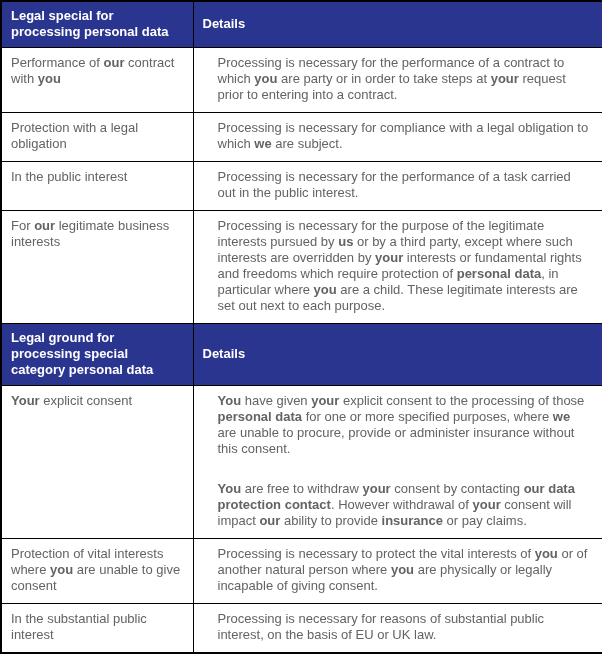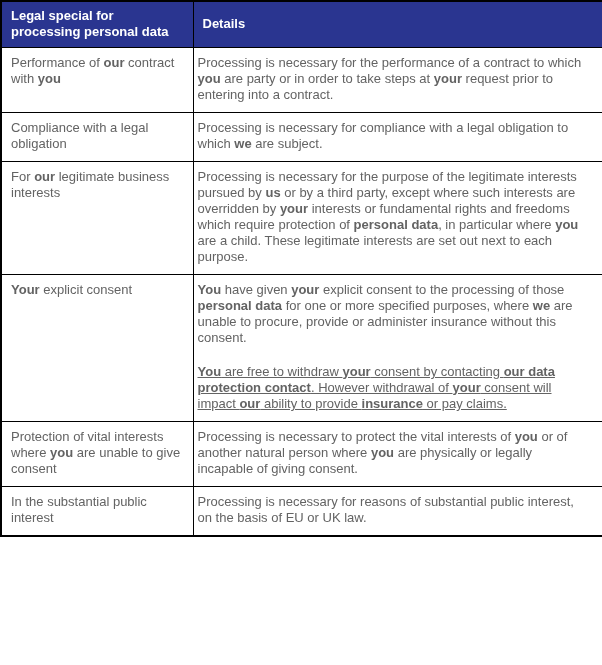--- a/index.html
+++ b/index.html
@@ -27,23 +27,23 @@
     text-align: left;
   }
   th {
     background: var(--header-bg, #2A3590);
     color: var(--header-text, #ffffff);
     font-weight: bold;
     vertical-align: middle;
     padding: 6px 10px 7px 9px;
   }
   td.cell-ground  { padding: 7px 10px 9px 9px; }
-  td.cell-details { padding: 7px 12px 9px 4px; }
+  td.cell-details { padding: 7px 12px 9px 24px; }
   td p { margin: 0; }
-  td.cell-details p + p { margin-top: 18px; text-decoration: underline; }
+  td.cell-details p + p { margin-top: 24px; }
   b { font-weight: bold; }
 </style>
 </head>
 <body style="--header-bg: #2A3590; --header-text: #FFFFFF; --body-text: #636363; --border-color: #000000; --row-bg: #FFFFFF;">
 
 <table class="legal-table">
   <colgroup>
     <col class="col-ground">
     <col class="col-details">
   </colgroup>
@@ -52,30 +52,40 @@
       <th>Legal special for processing personal data</th>
       <th>Details</th>
     </tr>
     <tr>
       <td class="cell-ground">Performance of <b>our</b> contract with <b>you</b></td>
       <td class="cell-details">
           <p>Processing is necessary for the performance of a contract to which <b>you</b> are party or in order to take steps at <b>your</b> request prior to entering into a contract.</p>
         </td>
     </tr>
     <tr>
-      <td class="cell-ground">Compliance with a legal obligation</td>
+      <td class="cell-ground">Protection with a legal obligation</td>
       <td class="cell-details">
           <p>Processing is necessary for compliance with a legal obligation to which <b>we</b> are subject.</p>
+        </td>
+    </tr>
+    <tr>
+      <td class="cell-ground">In the public interest</td>
+      <td class="cell-details">
+          <p>Processing is necessary for the performance of a task carried out in the public interest.</p>
         </td>
     </tr>
     <tr>
       <td class="cell-ground">For <b>our</b> legitimate business interests</td>
       <td class="cell-details">
           <p>Processing is necessary for the purpose of the legitimate interests pursued by <b>us</b> or by a third party, except where such interests are overridden by <b>your</b> interests or fundamental rights and freedoms which require protection of <b>personal data</b>, in particular where <b>you</b> are a child. These legitimate interests are set out next to each purpose.</p>
         </td>
+    </tr>
+    <tr>
+      <th>Legal ground for processing special category personal data</th>
+      <th>Details</th>
     </tr>
     <tr>
       <td class="cell-ground"><b>Your</b> explicit consent</td>
       <td class="cell-details">
           <p><b>You</b> have given <b>your</b> explicit consent to the processing of those <b>personal data</b> for one or more specified purposes, where <b>we</b> are unable to procure, provide or administer insurance without this consent.</p>
           <p><b>You</b> are free to withdraw <b>your</b> consent by contacting <b>our data protection contact</b>. However withdrawal of <b>your</b> consent will impact <b>our</b> ability to provide <b>insurance</b> or pay claims.</p>
         </td>
     </tr>
     <tr>
       <td class="cell-ground">Protection of vital interests where <b>you</b> are unable to give consent</td>

